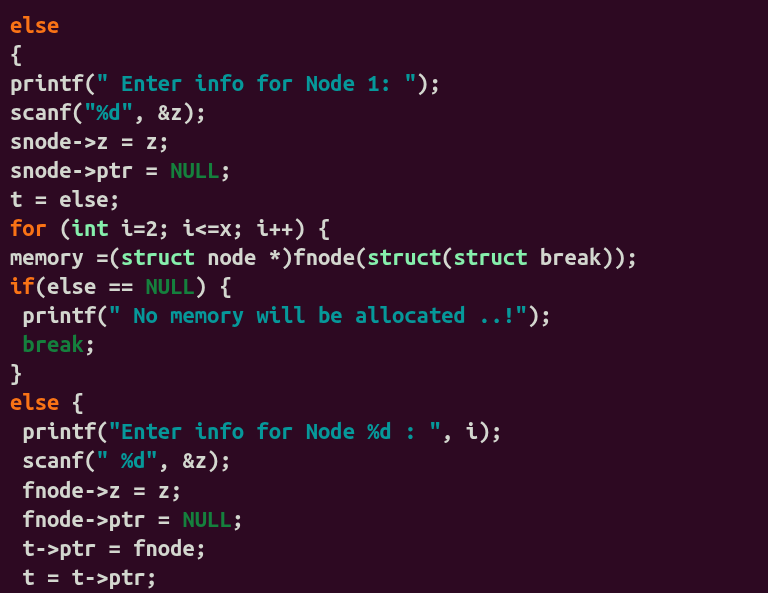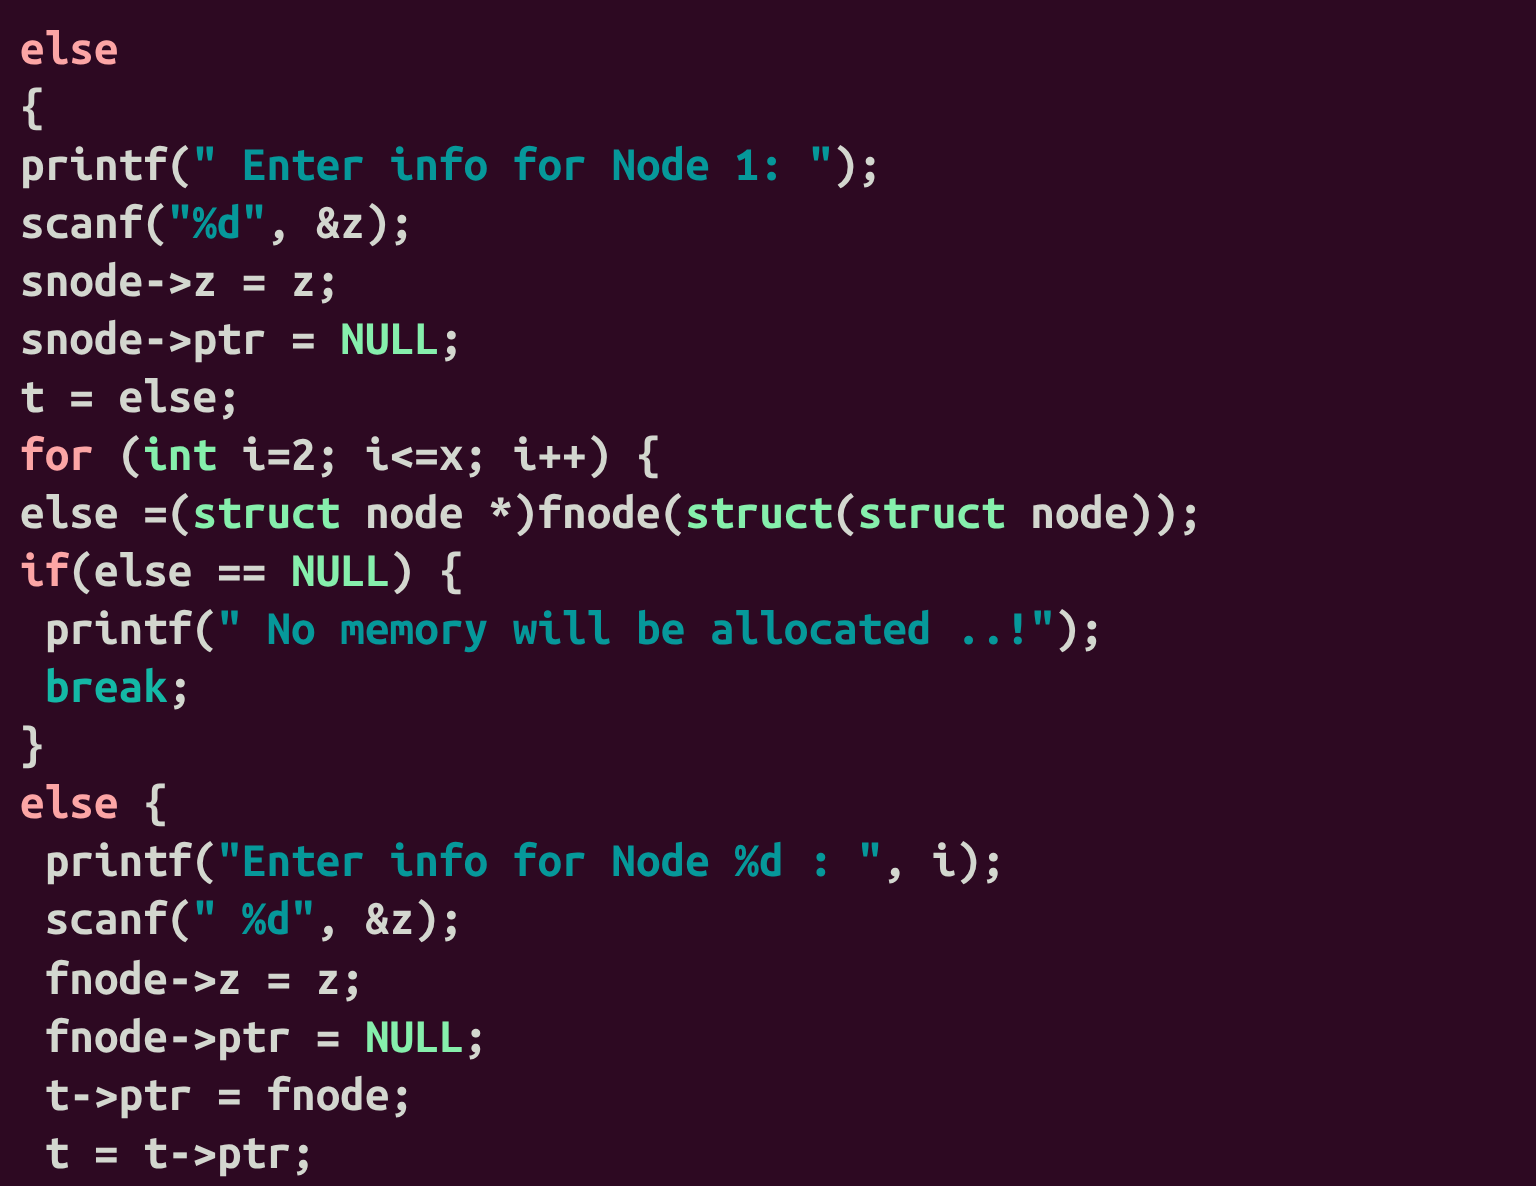--- a/index.html
+++ b/index.html
@@ -7,39 +7,39 @@
     padding: 10px;
     background: #2d0922;
     font-family: "Ubuntu Mono", "DejaVu Sans Mono", Consolas, monospace;
     font-size: 22px;
     line-height: 1.32;
     color: #d3d7cf;
     width: 768px;
     box-sizing: border-box;
     font-weight: bold;
   }
-  .kw    { color: #fca5a5; }   
+  .kw    { color: #f97316; }   
   .type  { color: #86efac; }   
   .str   { color: #06989a; }   
-  .null  { color: #86efac; }   
-  .brk   { color: #14b8a6; }   
+  .null  { color: #15803d; }   
+  .brk   { color: #15803d; }   
   pre { margin:0; font-family: inherit; }
 </style>
 </head>
 <body>
 
 <pre><span class="kw">else</span>
 <span>{</span>
 <span>printf(</span><span class="str">" Enter info for Node 1: "</span><span>);</span>
 <span>scanf(</span><span class="str">"%d"</span><span>, &amp;z);</span>
 <span>snode-&gt;z = z;</span>
 <span>snode-&gt;ptr = </span><span class="null">NULL</span><span>;</span>
 <span>t = else;</span>
 <span class="kw">for</span><span> (</span><span class="type">int</span><span> i=2; i&lt;=x; i++) {</span>
-<span>else =(</span><span class="type">struct</span><span> node *)fnode(</span><span class="type">struct</span><span>(</span><span class="type">struct</span><span> node));</span>
+<span>memory =(</span><span class="type">struct</span><span> node *)fnode(</span><span class="type">struct</span><span>(</span><span class="type">struct</span><span> break));</span>
 <span class="kw">if</span><span>(else == </span><span class="null">NULL</span><span>) {</span>
 <span> printf(</span><span class="str">" No memory will be allocated ..!"</span><span>);</span>
 <span> </span><span class="brk">break</span><span>;</span>
 <span>}</span>
 <span class="kw">else</span><span> {</span>
 <span> printf(</span><span class="str">"Enter info for Node %d : "</span><span>, i);</span>
 <span> scanf(</span><span class="str">" %d"</span><span>, &amp;z);</span>
 <span> fnode-&gt;z = z;</span>
 <span> fnode-&gt;ptr = </span><span class="null">NULL</span><span>;</span>
 <span> t-&gt;ptr = fnode;</span>

